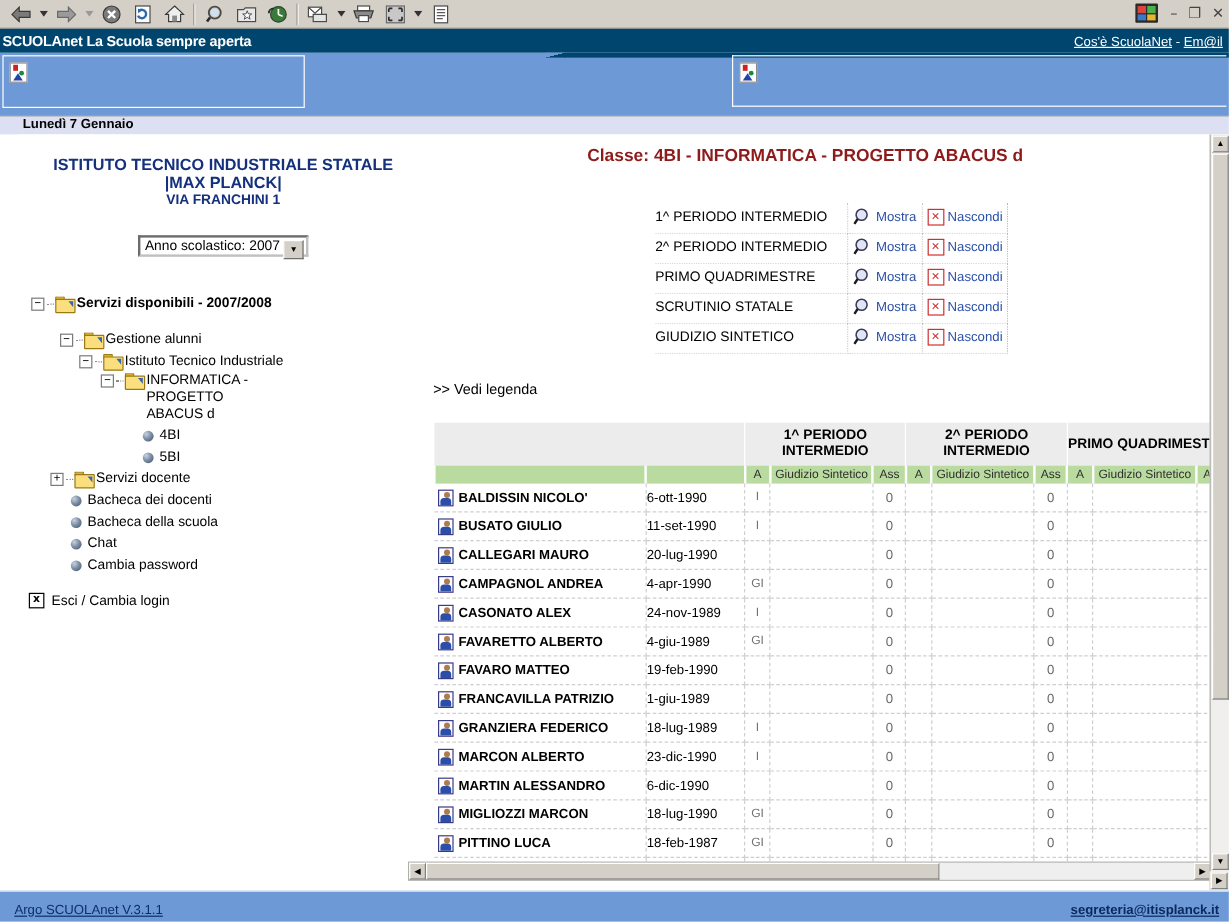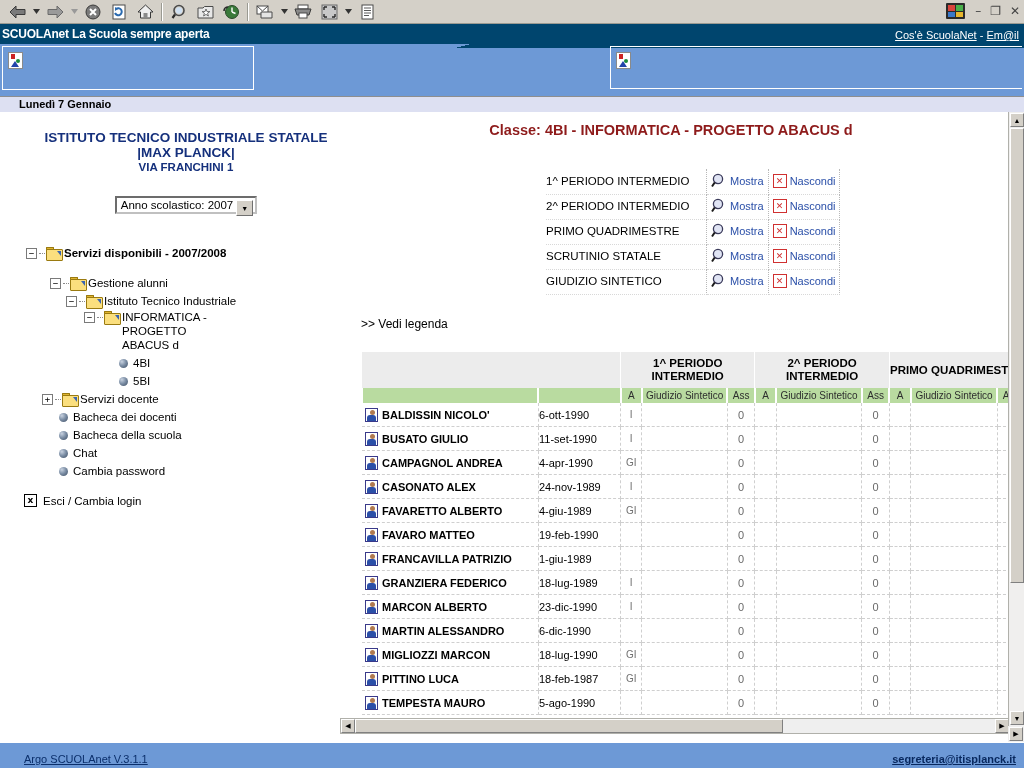--- a/index.html
+++ b/index.html
@@ -266,21 +266,21 @@
     position:absolute; right:0; bottom:26px; width:16px; height:16px; background:#f0efee;
   }
 
   
   #footer {
     position: absolute; left: 0; bottom: 0; width: 1024px; height: 26px;
     background: #6d99d6; border-top: 1px solid #ffffff;
     box-sizing: border-box;
   }
   #footer a { color: #0b2f6b; font-size: 11px; text-decoration: underline; }
-  #footer .left { position:absolute; left: 24px; top: 6px; }
+  #footer .left { position:absolute; left: 12px; top: 6px; }
   #footer .right { position:absolute; right: 8px; top: 6px; font-weight: bold; }
   #footer .right a { color: #08285e; }
 
   a { cursor: pointer; }
 </style>
 </head>
 <body>
 
 <div id="browser-toolbar">
   <div class="tb-group" style="left:4px;">
@@ -727,20 +727,38 @@
               <td class="c-g"></td>
               <td class="c-ass">0</td>
               <td class="c-a"></td>
               <td class="c-g"></td>
               <td class="c-ass"></td>
             </tr>
             <tr class="strow">
               <td class="c-name">
                 <div class="name-cell-inner">
                   <span class="stu-ico"></span>
+                  <span>CALLEGARI MAURO</span>
+                </div>
+              </td>
+              <td class="c-date">20-lug-1990</td>
+              <td class="c-a"></td>
+              <td class="c-g"></td>
+              <td class="c-ass">0</td>
+              <td class="c-a"></td>
+              <td class="c-g"></td>
+              <td class="c-ass">0</td>
+              <td class="c-a"></td>
+              <td class="c-g"></td>
+              <td class="c-ass"></td>
+            </tr>
+            <tr class="strow">
+              <td class="c-name">
+                <div class="name-cell-inner">
+                  <span class="stu-ico"></span>
                   <span>CAMPAGNOL ANDREA</span>
                 </div>
               </td>
               <td class="c-date">4-apr-1990</td>
               <td class="c-a">GI</td>
               <td class="c-g"></td>
               <td class="c-ass">0</td>
               <td class="c-a"></td>
               <td class="c-g"></td>
               <td class="c-ass">0</td>

